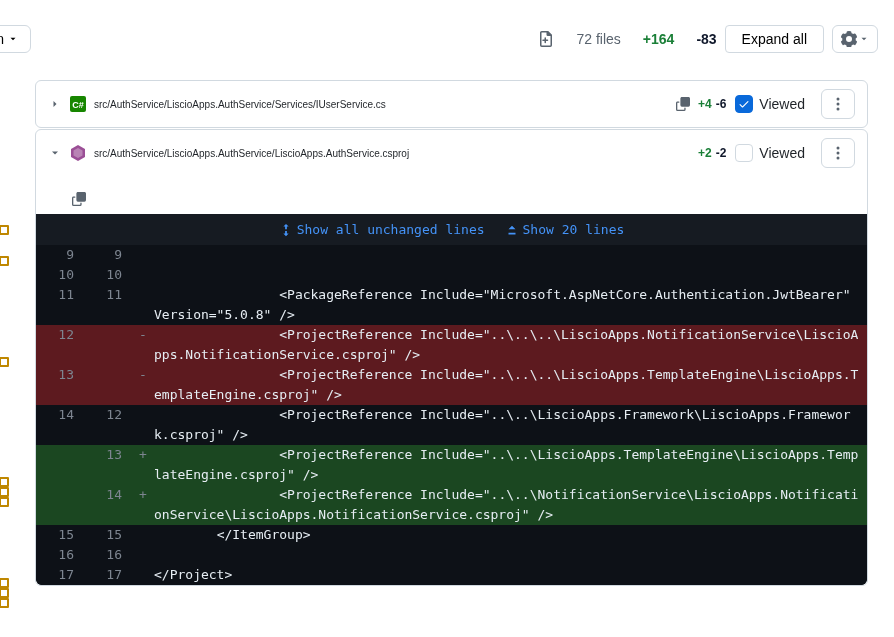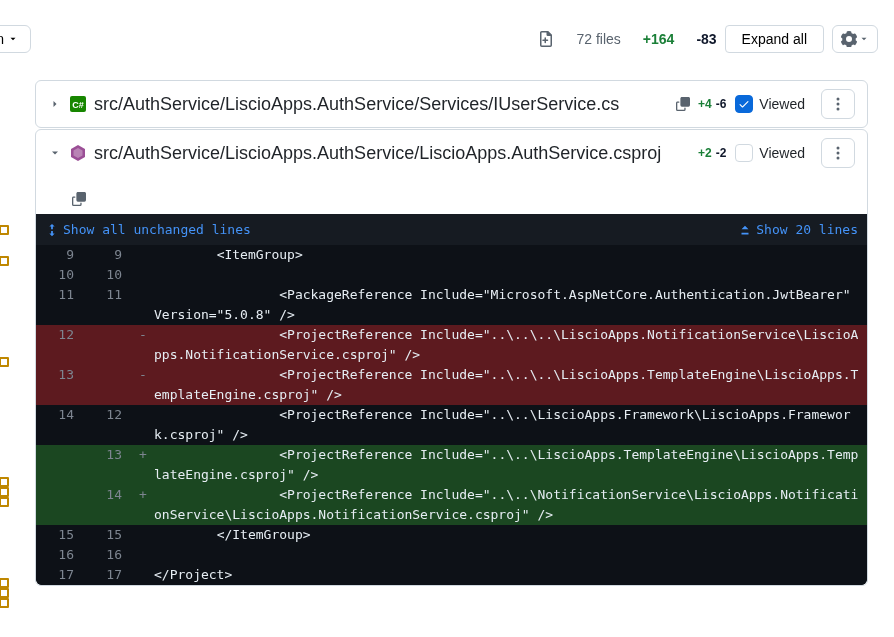--- a/index.html
+++ b/index.html
@@ -16,32 +16,32 @@
 .file-count { display: flex; gap: 22px; color: #59636e; }
 .add-c { color: #1a7f37; font-weight: 700; }
 .del-c { color: #0f172a; font-weight: 600; }
 .expand-btn { border: 1px solid #d1d9e0; border-radius: 4px; padding: 5px 16px; background: #fff; font-size: 14px; cursor: pointer; }
 .gear-btn { border: 1px solid #d1d9e0; border-radius: 6px; padding: 5px 8px; background: #fff; cursor: pointer; display: flex; align-items: center; gap: 2px; }
 
 .file-box { position: absolute; left: 35px; right: 26px; border: 1px solid #d1d9e0; border-radius: 6px; background: #fff; }
 .file-hdr { display: flex; align-items: center; padding: 8px 12px; gap: 8px; }
 .chev { width: 14px; display: inline-flex; justify-content: center; cursor: pointer; color: #59636e; }
 .file-icon { display: inline-flex; }
-.file-path { font-size: 18px; flex: 1; word-break: break-all; }
+.file-path { font-size: 10px; flex: 1; word-break: break-all; }
 .copy-i { color: #59636e; cursor: pointer; margin-left: 4px; }
 .diffstat { display: flex; gap: 4px; font-size: 12px; align-items: center; }
 .viewed-wrap { display: flex; align-items: center; gap: 6px; margin-left: 1px; }
 .checkbox { width: 18px; height: 18px; border: 1px solid #d1d9e0; border-radius: 4px; display: flex; align-items: center; justify-content: center; cursor: pointer; }
 .checkbox.checked { background: #0969da; border-color: #0969da; }
 .kebab { border: 1px solid #d1d9e0; border-radius: 6px; padding: 6px 8px; background: #fff; cursor: pointer; margin-left: 8px; display: flex; }
 
 .file2-hdr-row2 { padding: 0 12px 8px 36px; }
 
 .diff-body { background: #0d1117; color: #e6edf3; font-family: ui-monospace, SFMono-Regular, "SF Mono", Menlo, Consolas, monospace; font-size: 13px; border-radius: 0 0 6px 6px; overflow: hidden; }
-.hunk-hdr { background: #161b22; color: #7d8590; padding: 8px 9px; text-align: center; display: flex; justify-content: space-between; gap: 20px; }
+.hunk-hdr { background: #161b22; color: #7d8590; padding: 8px 0; text-align: center; display: flex; justify-content: center; gap: 20px; }
 .hunk-hdr span { cursor: pointer; color: #4493f8; display: inline-flex; align-items: center; gap: 4px; }
 .code-row { display: flex; line-height: 20px; min-height: 20px; }
 .ln { width: 48px; text-align: right; padding-right: 10px; color: #7d8590; user-select: none; flex-shrink: 0; }
 .marker { width: 22px; text-align: center; flex-shrink: 0; color: #7d8590; }
 .code-text { flex: 1; white-space: pre-wrap; word-break: break-all; padding-right: 8px; }
 .row-ctx { background: #0d1117; }
 .row-del { background: #5d1a1f; }
 .row-del .ln { background: #5d1a1f; }
 .row-add { background: #1b4721; }
 .row-add .ln { background: #1b4721; }
@@ -186,21 +186,20 @@
               <path d="M8 3l4 4H4zM4 11h8v2H4z"></path>
             </svg>
           <span>Show 20 lines</span>
         </span>
       </div>
       <div id="code-lines">
           <div class="code-row row-ctx">
             <div class="ln">9</div>
             <div class="ln">9</div>
             <div class="marker"></div>
-            <div class="code-text">        &lt;ItemGroup&gt;</div>
           </div>
           <div class="code-row row-ctx">
             <div class="ln">10</div>
             <div class="ln">10</div>
             <div class="marker"></div>
           </div>
           <div class="code-row row-ctx">
             <div class="ln">11</div>
             <div class="ln">11</div>
             <div class="marker"></div>

